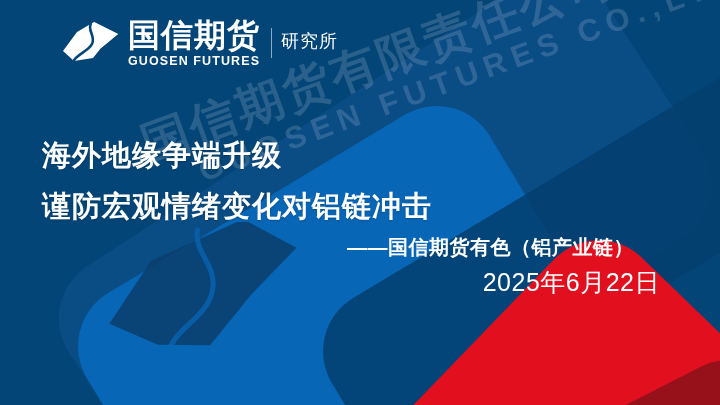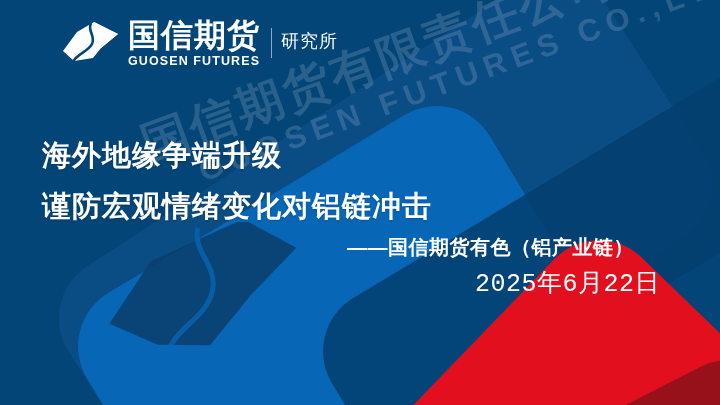--- a/index.html
+++ b/index.html
@@ -176,21 +176,20 @@
     white-space: nowrap;
   }
   .date {
     position: absolute;
     right: 60px;
     top: 266px;
     color: #ffffff;
     font-size: 25px;
     letter-spacing: .5px;
     white-space: nowrap;
-    font-family: Liberation Mono, monospace;
   }
 </style>
 </head>
 <body>
 
 <div id="slide">
 
   <div class="deco-layer">
     <div class="rr shape-blue-mid"></div>
     <div class="rr shape-blue-bright"></div>

